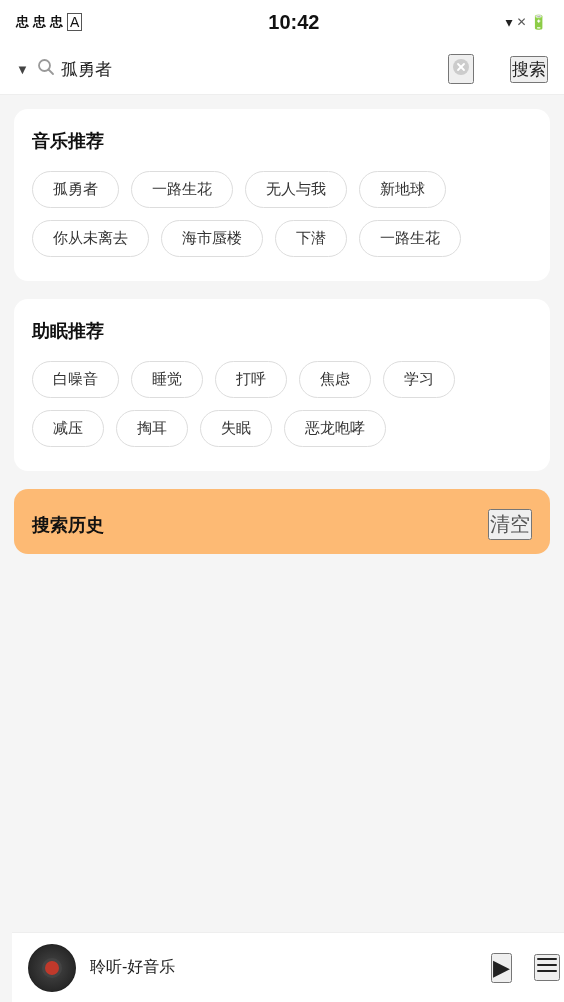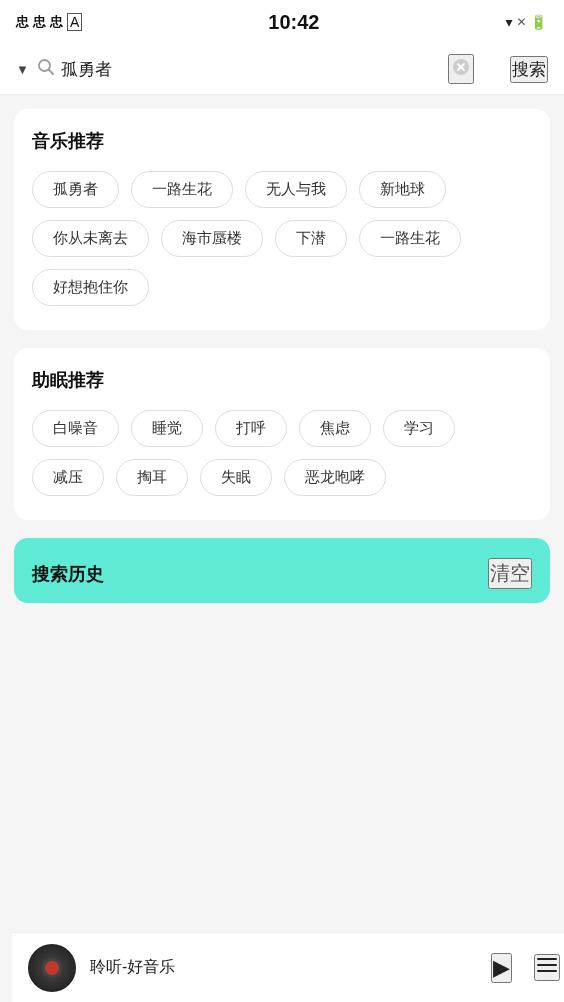--- a/index.html
+++ b/index.html
@@ -117,21 +117,21 @@
       padding: 8px 20px;
       font-size: 15px;
       color: #333;
       background: #fff;
       cursor: pointer;
       white-space: nowrap;
     }
 
     
     .history-section {
-      background: #5eead4;
+      background: #fdba74;
       border-radius: 14px;
       padding: 20px 18px 0;
     }
     .history-header {
       display: flex;
       align-items: center;
       justify-content: space-between;
       margin-bottom: 14px;
     }
     .history-title {
@@ -246,21 +246,20 @@
     <div class="section-title">音乐推荐</div>
     <div class="tag-grid">
       <span class="tag-pill">孤勇者</span>
       <span class="tag-pill">一路生花</span>
       <span class="tag-pill">无人与我</span>
       <span class="tag-pill">新地球</span>
       <span class="tag-pill">你从未离去</span>
       <span class="tag-pill">海市蜃楼</span>
       <span class="tag-pill">下潜</span>
       <span class="tag-pill">一路生花</span>
-      <span class="tag-pill">好想抱住你</span>
     </div>
   </div>
 
   <div class="section-card">
     <div class="section-title">助眠推荐</div>
     <div class="tag-grid">
       <span class="tag-pill">白噪音</span>
       <span class="tag-pill">睡觉</span>
       <span class="tag-pill">打呼</span>
       <span class="tag-pill">焦虑</span>

